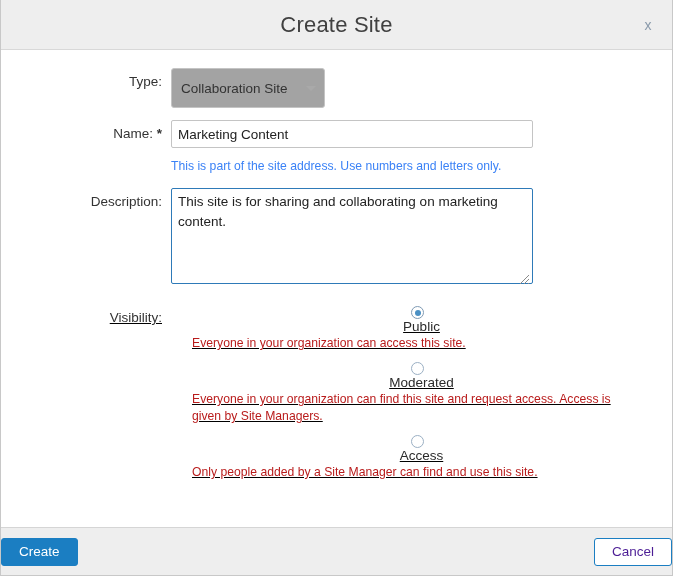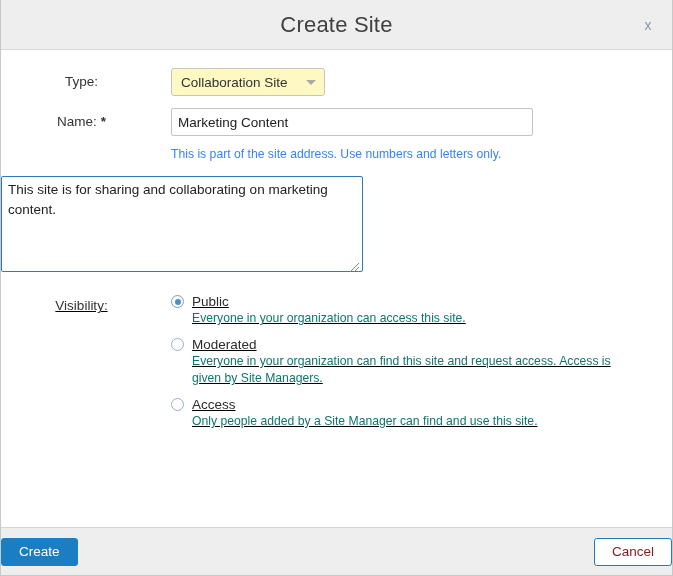--- a/index.html
+++ b/index.html
@@ -70,42 +70,42 @@
   }
 
   .row {
     display: flex;
     align-items: flex-start;
     margin-bottom: 12px;
   }
   .lbl {
     width: 170px;
     min-width: 170px;
-    text-align: center;
+    text-align: right;
     padding-right: 9px;
     font-size: 13.5px;
     color: #333;
     line-height: 28px;
     white-space: nowrap;
   }
   .lbl .req { font-weight: bold; color: #333; }
 
   .field { flex: 1 1 auto; }
 
   
   .sel-box {
     display: inline-flex;
     align-items: center;
     justify-content: space-between;
     min-width: 145px;
-    height: 28px;
+    height: 40px;
     padding: 0 8px 0 9px;
     border: 1px solid #c4c4c4;
     border-radius: 3px;
-    background: #fef9c3;
+    background: #a3a3a3;
     font-size: 13.5px;
     color: #333;
     cursor: pointer;
   }
   .sel-box .caret {
     margin-left: 18px;
     width: 0; height: 0;
     border-left: 5px solid transparent;
     border-right: 5px solid transparent;
     border-top: 5px solid #a9a9a9;
@@ -161,20 +161,21 @@
   }
 
   
   .vis-row { display: flex; align-items: flex-start; margin-top: 16px; text-decoration: underline; }
   .vis-opts { flex: 1 1 auto; padding-top: 2px; }
   .opt { margin-bottom: 2px; }
   .opt-head {
     display: flex;
     align-items: center;
     cursor: pointer;
+    flex-direction: column;
   }
   .radio {
     width: 13px;
     height: 13px;
     border-radius: 50%;
     border: 1px solid #9bb0c4;
     background: #fff;
     margin-right: 8px;
     position: relative;
     flex: 0 0 auto;
@@ -189,21 +190,21 @@
     border-radius: 50%;
     background: #4a90c4;
   }
   .opt-label {
     font-size: 13.5px;
     color: #2b2b2b;
   }
   .opt-desc {
     margin: 1px 0 10px 21px;
     font-size: 12.2px;
-    color: #0f766e;
+    color: #b91c1c;
     line-height: 1.38;
     max-width: 430px;
   }
 
   
   .dlg-footer {
     height: 48px;
     min-height: 48px;
     background: #eeeeee;
     border-top: 1px solid #d5d5d5;
@@ -222,21 +223,21 @@
     line-height: 1;
   }
   .btn-primary {
     background: #1b7ec2;
     border: 1px solid #1b7ec2;
     color: #ffffff;
   }
   .btn-secondary {
     background: #ffffff;
     border: 1px solid #1b7ec2;
-    color: #7f1d1d;
+    color: #4c1d95;
   }
 </style>
 </head>
 <body>
 
 <div class="dialog">
 
   <div class="dlg-header">
     <div class="dlg-title">Create Site</div>
     <button class="dlg-close">x</button>
@@ -266,20 +267,21 @@
 
 
     <div class="row row-hint">
       <div class="lbl"></div>
       <div class="field">
         <div class="hint">This is part of the site address. Use numbers and letters only.</div>
       </div>
     </div>
 
     <div class="row">
+      <div class="lbl">Description:</div>
       <div class="field">
         <div class="ta-wrap">
           <textarea class="ta" style="">This site is for sharing and collaborating on marketing content.</textarea>
           <svg class="grip" viewBox="0 0 11 11">
             <line x1="10" y1="1" x2="1" y2="10" stroke="#8a8a8a" stroke-width="1"></line>
             <line x1="10" y1="5" x2="5" y2="10" stroke="#8a8a8a" stroke-width="1"></line>
             <line x1="10" y1="9" x2="9" y2="10" stroke="#8a8a8a" stroke-width="1"></line>
           </svg>
         </div>
       </div>

